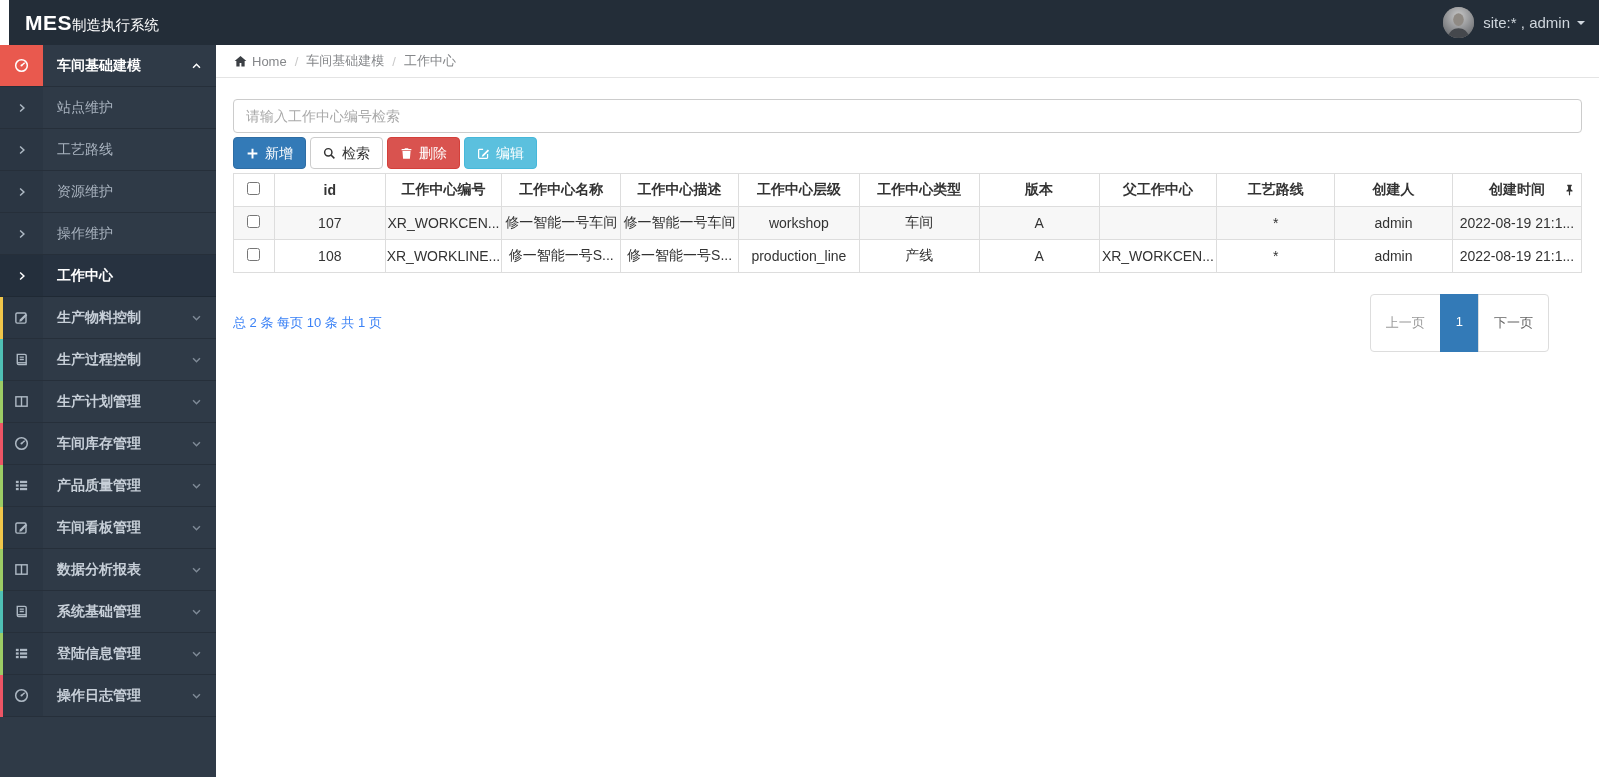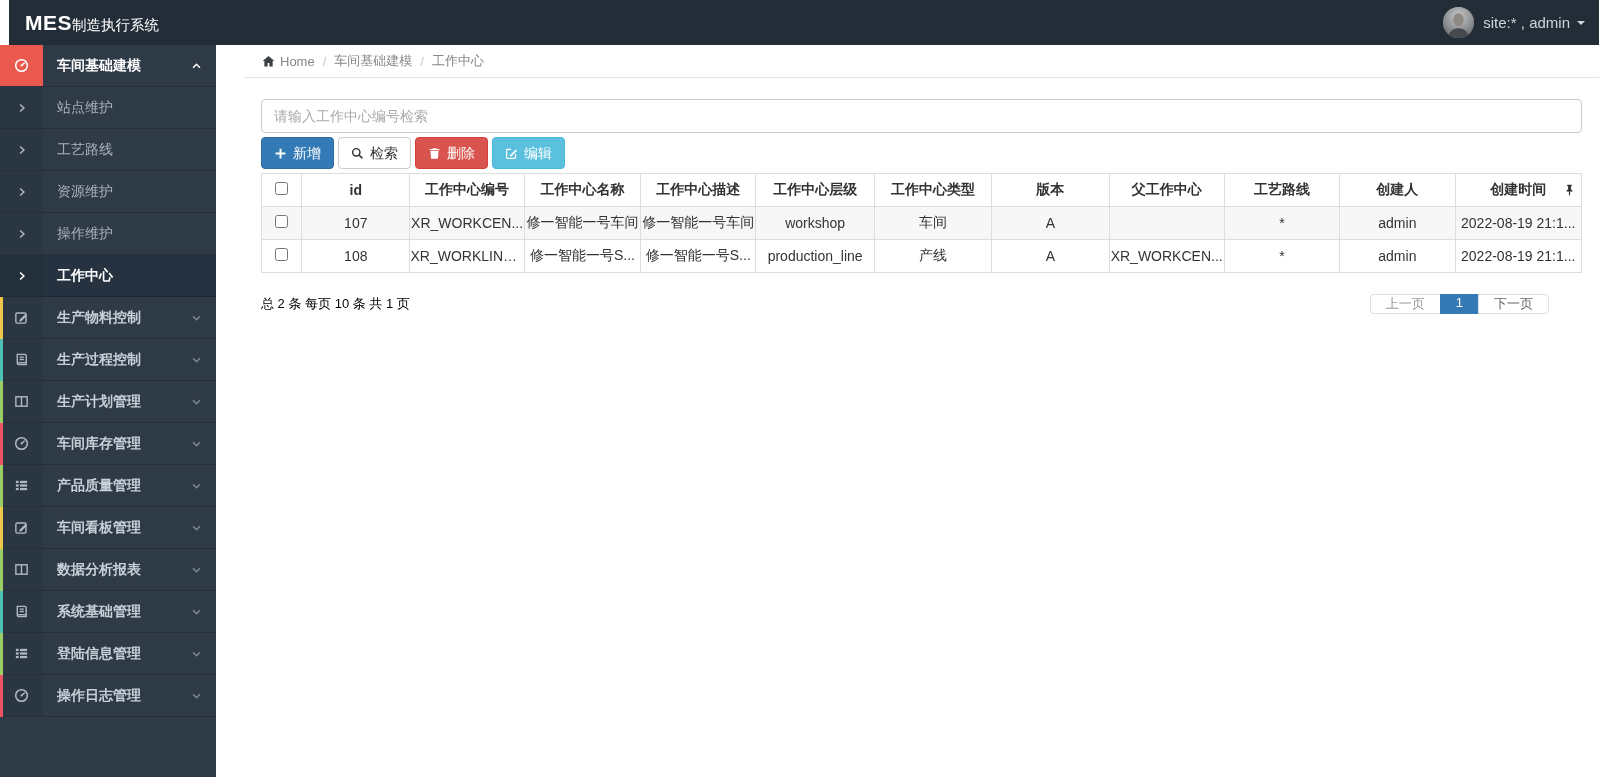--- a/index.html
+++ b/index.html
@@ -31,21 +31,21 @@
   .parent.active .chev { color:#fff; }
   .child.active { background:#273240; }
   .child.active .icol { background:#242f3c; color:#fff; }
   .child.active .s-label { color:#fff; font-weight:bold; }
   .strip-yellow { background:#f0c64a; }
   .strip-green  { background:#9ccc65; }
   .strip-teal   { background:#4fc0b5; }
   .strip-red    { background:#ed5565; }
 
   
-  .main { position:absolute; left:216px; top:45px; right:0; bottom:0; background:#fff; overflow:hidden;margin-left:28px; }
+  .main { position:absolute; left:216px; top:45px; right:0; bottom:0; background:#fff; overflow:hidden; }
   .breadcrumb { height:33px; display:flex; align-items:center; padding:0 18px; border-bottom:1px solid #e4e4e4; font-size:13px; color:#85878a; background:#fff; }
   .breadcrumb .home-ic { color:#3b3f44; margin-right:5px; display:flex; }
   .breadcrumb .home-ic svg { width:13px; height:13px; }
   .breadcrumb a { color:#85878a; text-decoration:none; cursor:pointer; }
   .breadcrumb .sep { margin:0 8px; color:#c9c9c9; }
 
   .content { padding:21px 17px 0 17px; }
   .search-input { width:100%; height:34px; border:1px solid #ccc; border-radius:4px; padding:6px 12px; font-size:14px; color:#555; outline:none; }
   .search-input::placeholder { color:#a9a9a9; }
 
@@ -59,23 +59,23 @@
 
   table.grid { width:100%; border-collapse:collapse; margin-top:4px; table-layout:fixed; font-size:14px; color:#333; background:#fff; }
   .grid th, .grid td { border:1px solid #ddd; padding:7px 0; text-align:center; overflow:hidden; white-space:nowrap; text-overflow:ellipsis; height:33px; }
   .grid th { font-weight:bold; background:#fff; position:relative; }
   .grid tbody tr.striped { background:#f7f7f7; }
   .grid input[type=checkbox] { width:13px; height:13px; cursor:pointer; }
   .pin { position:absolute; right:7px; top:50%; transform:translateY(-50%); color:#333; display:flex; }
   .pin svg { width:9px; height:13px; }
 
   .pagi { display:flex; justify-content:space-between; align-items:center; margin-top:21px; }
-  .pagi-info { color:#000000; font-size:13px; }
+  .pagi-info { color:#3b82f6; font-size:13px; }
   .pager { display:inline-flex; margin-right:33px; }
-  .pg { padding:0 15px; border:1px solid #ddd; margin-left:-1px; font-size:13px; background:#fff; cursor:pointer; }
+  .pg { padding:19px 15px; border:1px solid #ddd; margin-left:-1px; font-size:13px; background:#fff; cursor:pointer; }
   .pg-prev { border-radius:4px 0 0 4px; color:#9a9a9a; margin-left:0; }
   .pg-active { background:#337ab7; border-color:#337ab7; color:#fff; cursor:default; }
   .pg-next { border-radius:0 4px 4px 0; color:#666; }
 </style>
 </head>
 <body>
 
 <div class="navbar">
   <div class="brand">
     <span class="brand-mes">MES</span>

